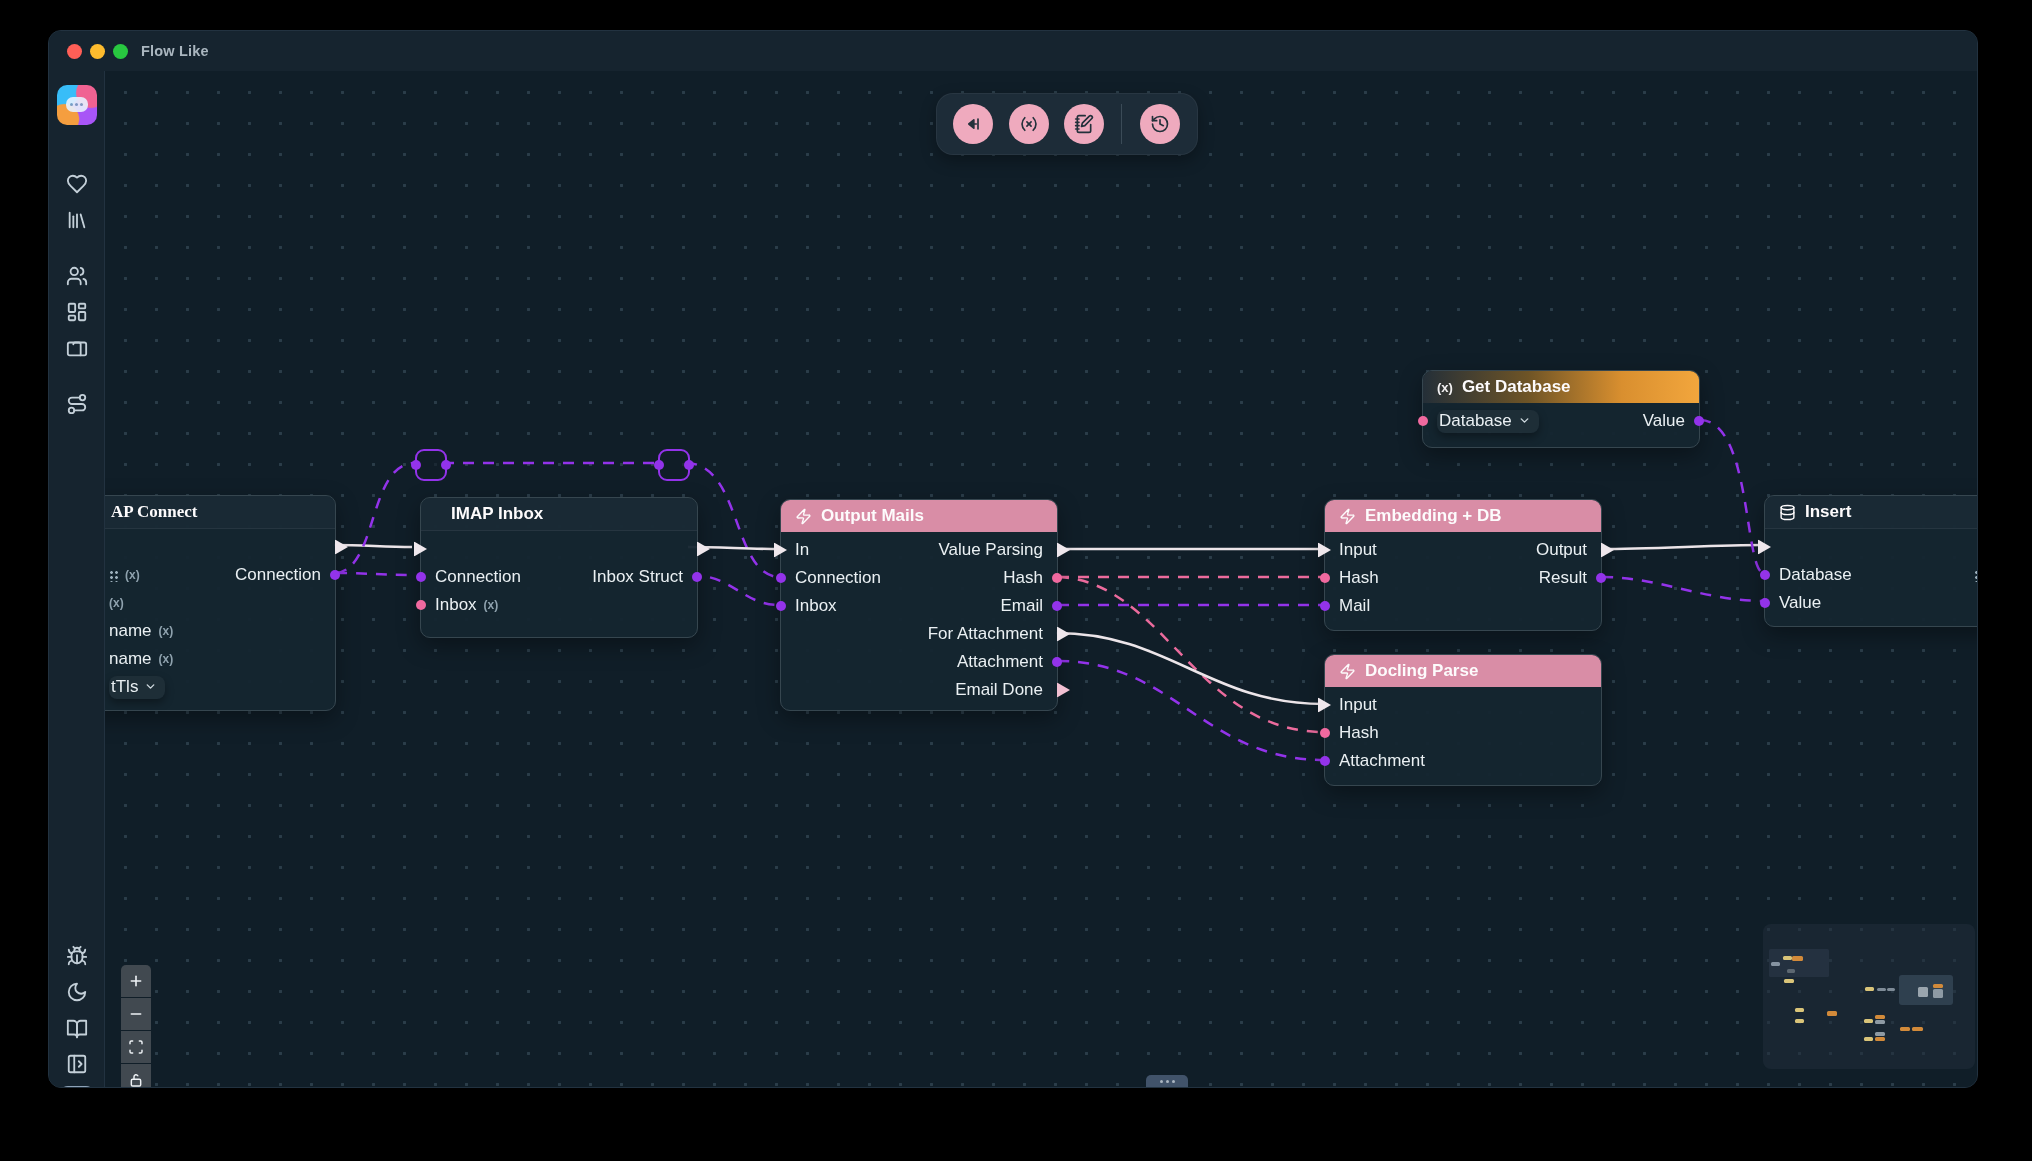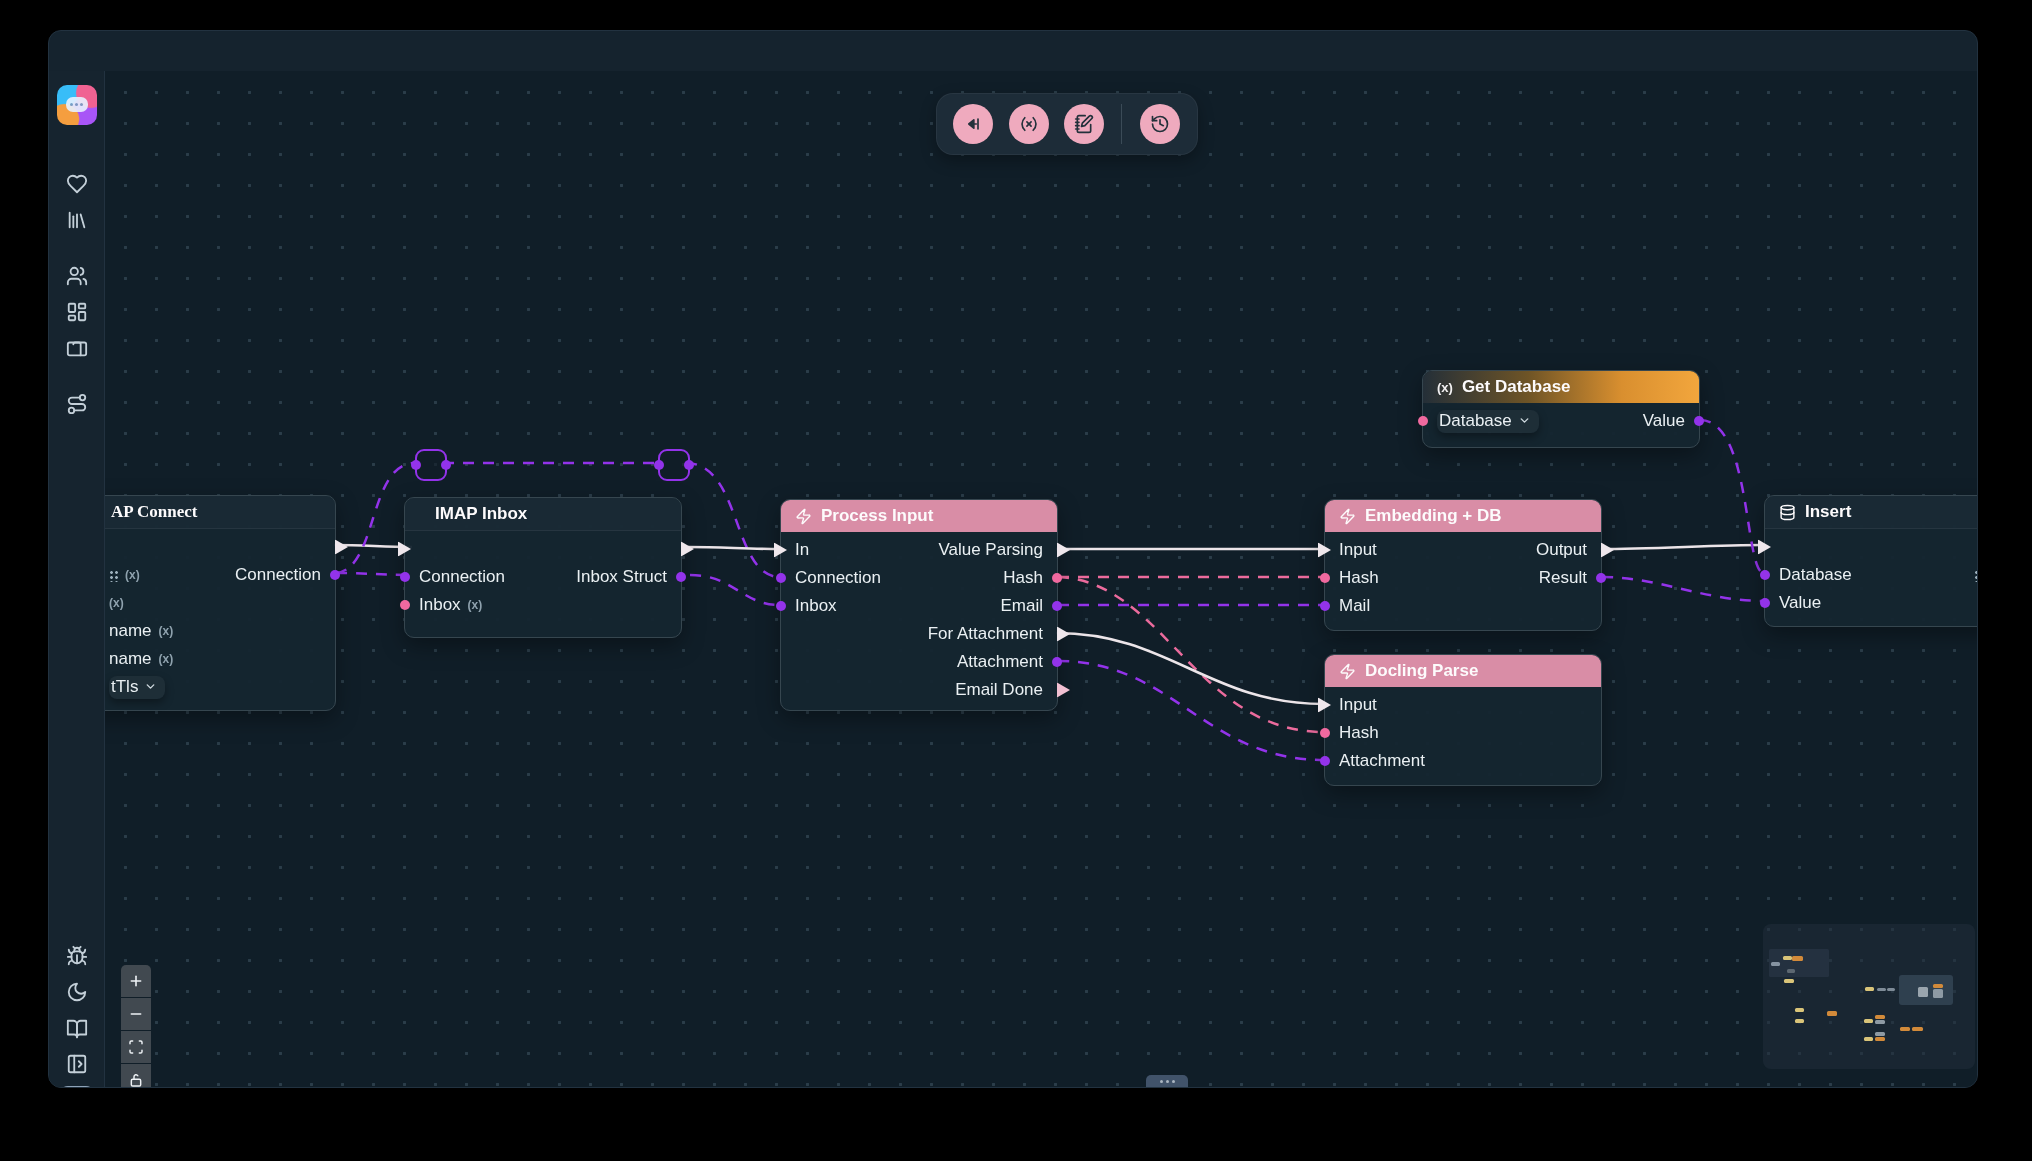--- a/index.html
+++ b/index.html
@@ -96,20 +96,26 @@
   .dock-handle{position:absolute;left:1097px;bottom:0px;width:42px;height:12px;background:#41536a;border-radius:5px 5px 0 0;
                z-index:28;display:flex;align-items:center;justify-content:center;gap:3px;cursor:pointer;}
   .dock-handle i{width:3px;height:3px;border-radius:50%;background:#aab6c2;}
 </style>
 </head>
 <body>
 
 <div class="stage">
   <div class="window">
 
+    <div class="titlebar">
+      <span class="tl red"></span>
+      <span class="tl yellow"></span>
+      <span class="tl green"></span>
+      <span class="win-title">Flow Like</span>
+    </div>
 
     <div class="sidebar">
       <div class="app-logo">
           <span class="bubble"></span>
         </div>
       <div id="sidebar-icons">
           <div class="side-ic" style="top: 101px;">
             <svg viewBox="0 0 24 24" fill="none" stroke="currentColor" stroke-width="2" stroke-linecap="round" stroke-linejoin="round">
               <path d="M19 14c1.5-1.5 3-3.2 3-5.5A5.5 5.5 0 0 0 16.5 3c-1.8 0-3 .5-4.5 2-1.5-1.5-2.7-2-4.5-2A5.5 5.5 0 0 0 2 8.5c0 2.3 1.5 4 3 5.5l7 7Z"></path>
             </svg>
@@ -263,21 +269,21 @@
                     <svg viewBox="0 0 24 24" fill="none" stroke="currentColor" stroke-width="2.6" stroke-linecap="round" stroke-linejoin="round">
                       <path d="m6 9 6 6 6-6"></path>
                     </svg>
                   </span>
                 </span>
               </div>
               <div class="cell"></div>
             </div>
           </div>
         </div>
-        <div class="node" style="left: 300px; top: 426px; width: 276px; height: 139px;">
+        <div class="node" style="left: 316px; top: 426px; width: 276px; height: 139px;">
           <div class="node-header plain" style="padding-left: 30px;">
             <span>IMAP Inbox</span>
           </div>
           <div class="rows">
             <div class="row">
               <span class="pin in pin-exec" style="background: rgb(239, 231, 236);"></span>
               <span class="pin out pin-exec" style="background: rgb(239, 231, 236);"></span>
               <div class="cell"></div>
               <div class="cell"></div>
             </div>
@@ -301,21 +307,21 @@
             </div>
           </div>
         </div>
         <div class="node" style="left: 676px; top: 428px; width: 276px; height: 210px;">
           <div class="node-header pink">
             <span style="display:flex">
               <svg viewBox="0 0 24 24" fill="none" stroke="currentColor" stroke-width="2" stroke-linecap="round" stroke-linejoin="round">
                 <path d="M4 14a1 1 0 0 1-.78-1.63l9.9-10.2a.5.5 0 0 1 .86.46l-1.92 6.02A1 1 0 0 0 13 10h7a1 1 0 0 1 .78 1.63l-9.9 10.2a.5.5 0 0 1-.86-.46l1.92-6.02A1 1 0 0 0 11 14z"></path>
               </svg>
             </span>
-            <span>Process Input</span>
+            <span>Output Mails</span>
           </div>
           <div class="rows">
             <div class="row">
               <span class="pin in pin-exec" style="background: rgb(239, 231, 236);"></span>
               <span class="pin out pin-exec" style="background: rgb(239, 231, 236);"></span>
               <div class="cell">
                 <span>In</span>
               </div>
               <div class="cell">
                 <span>Value Parsing</span>

